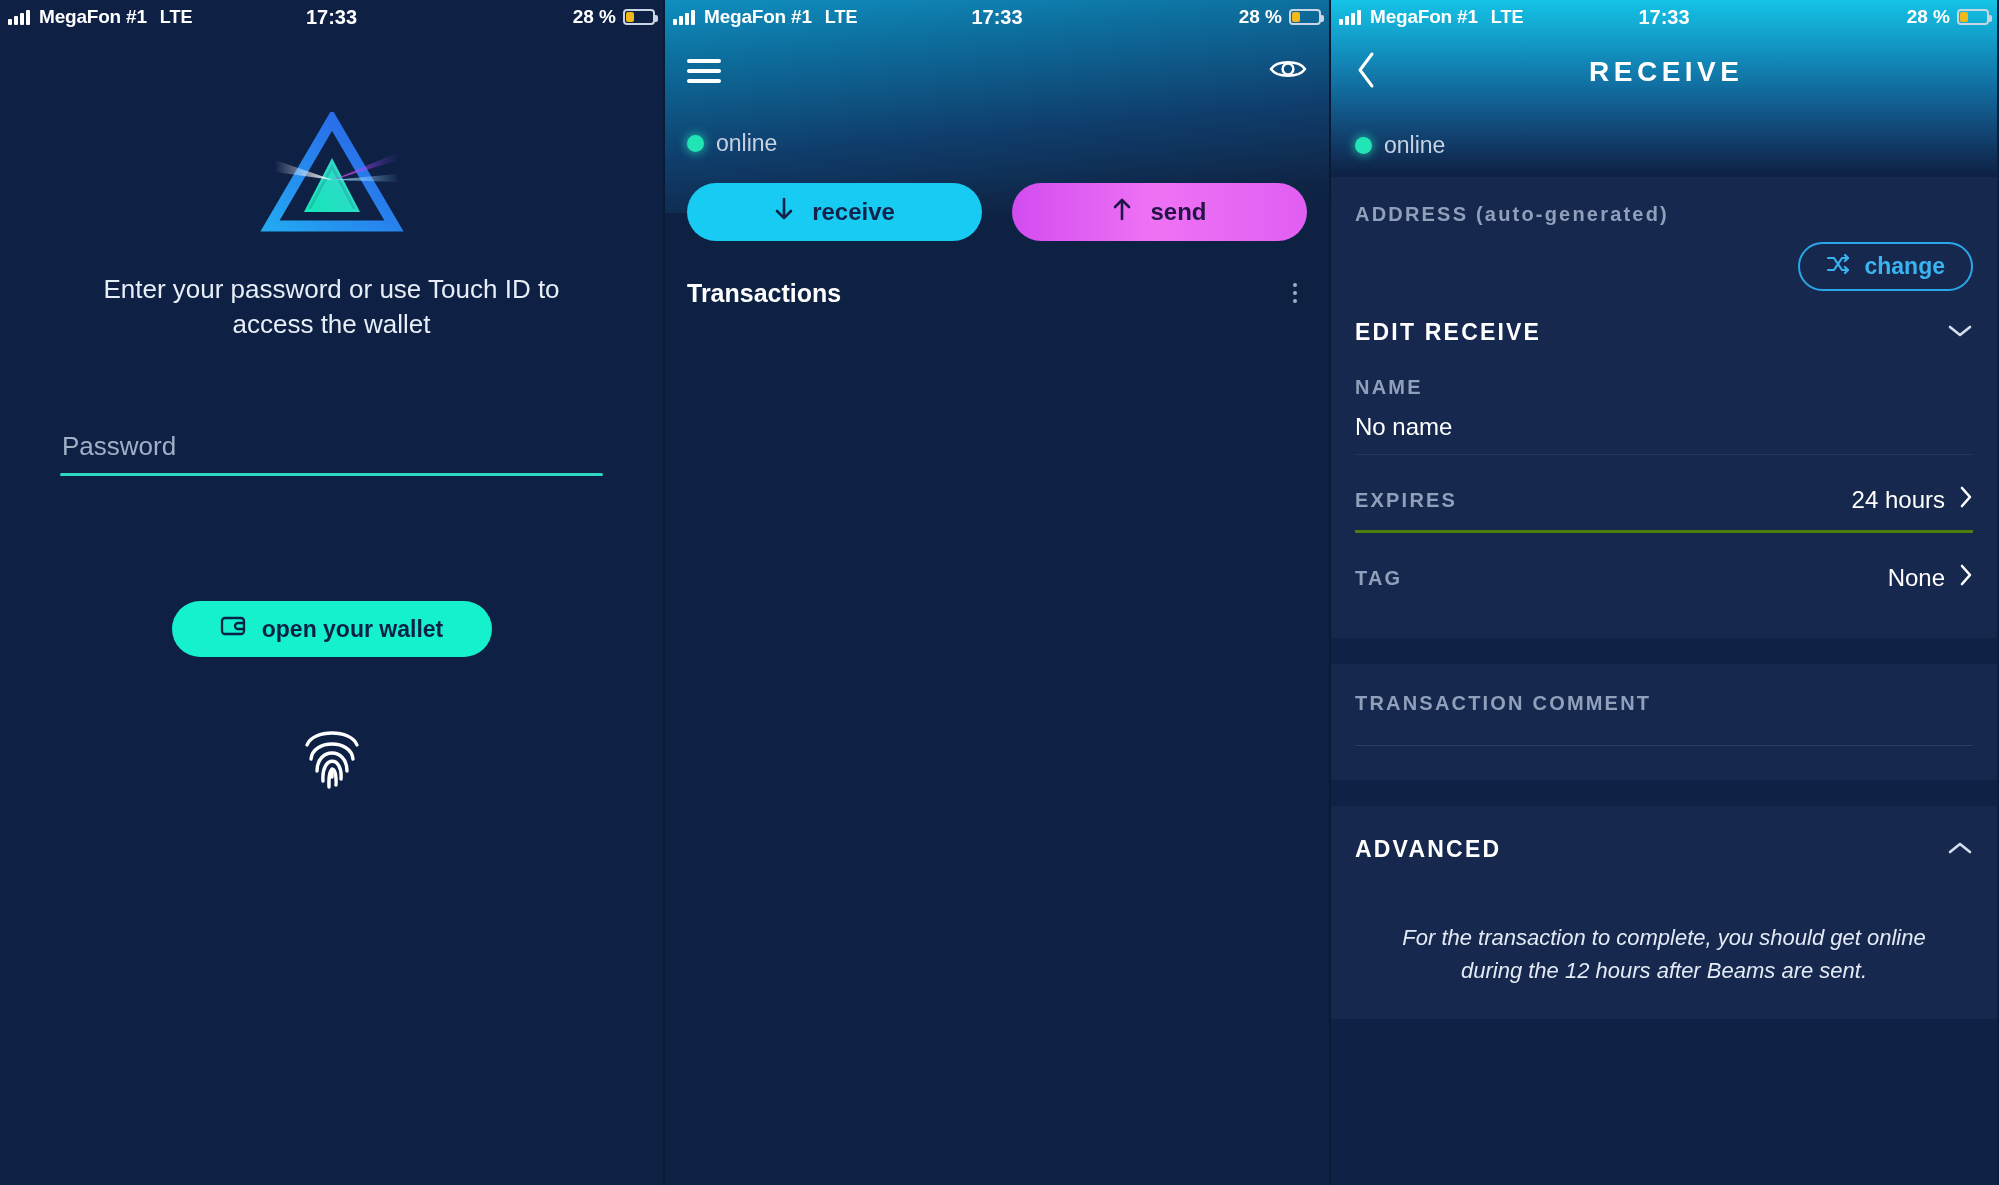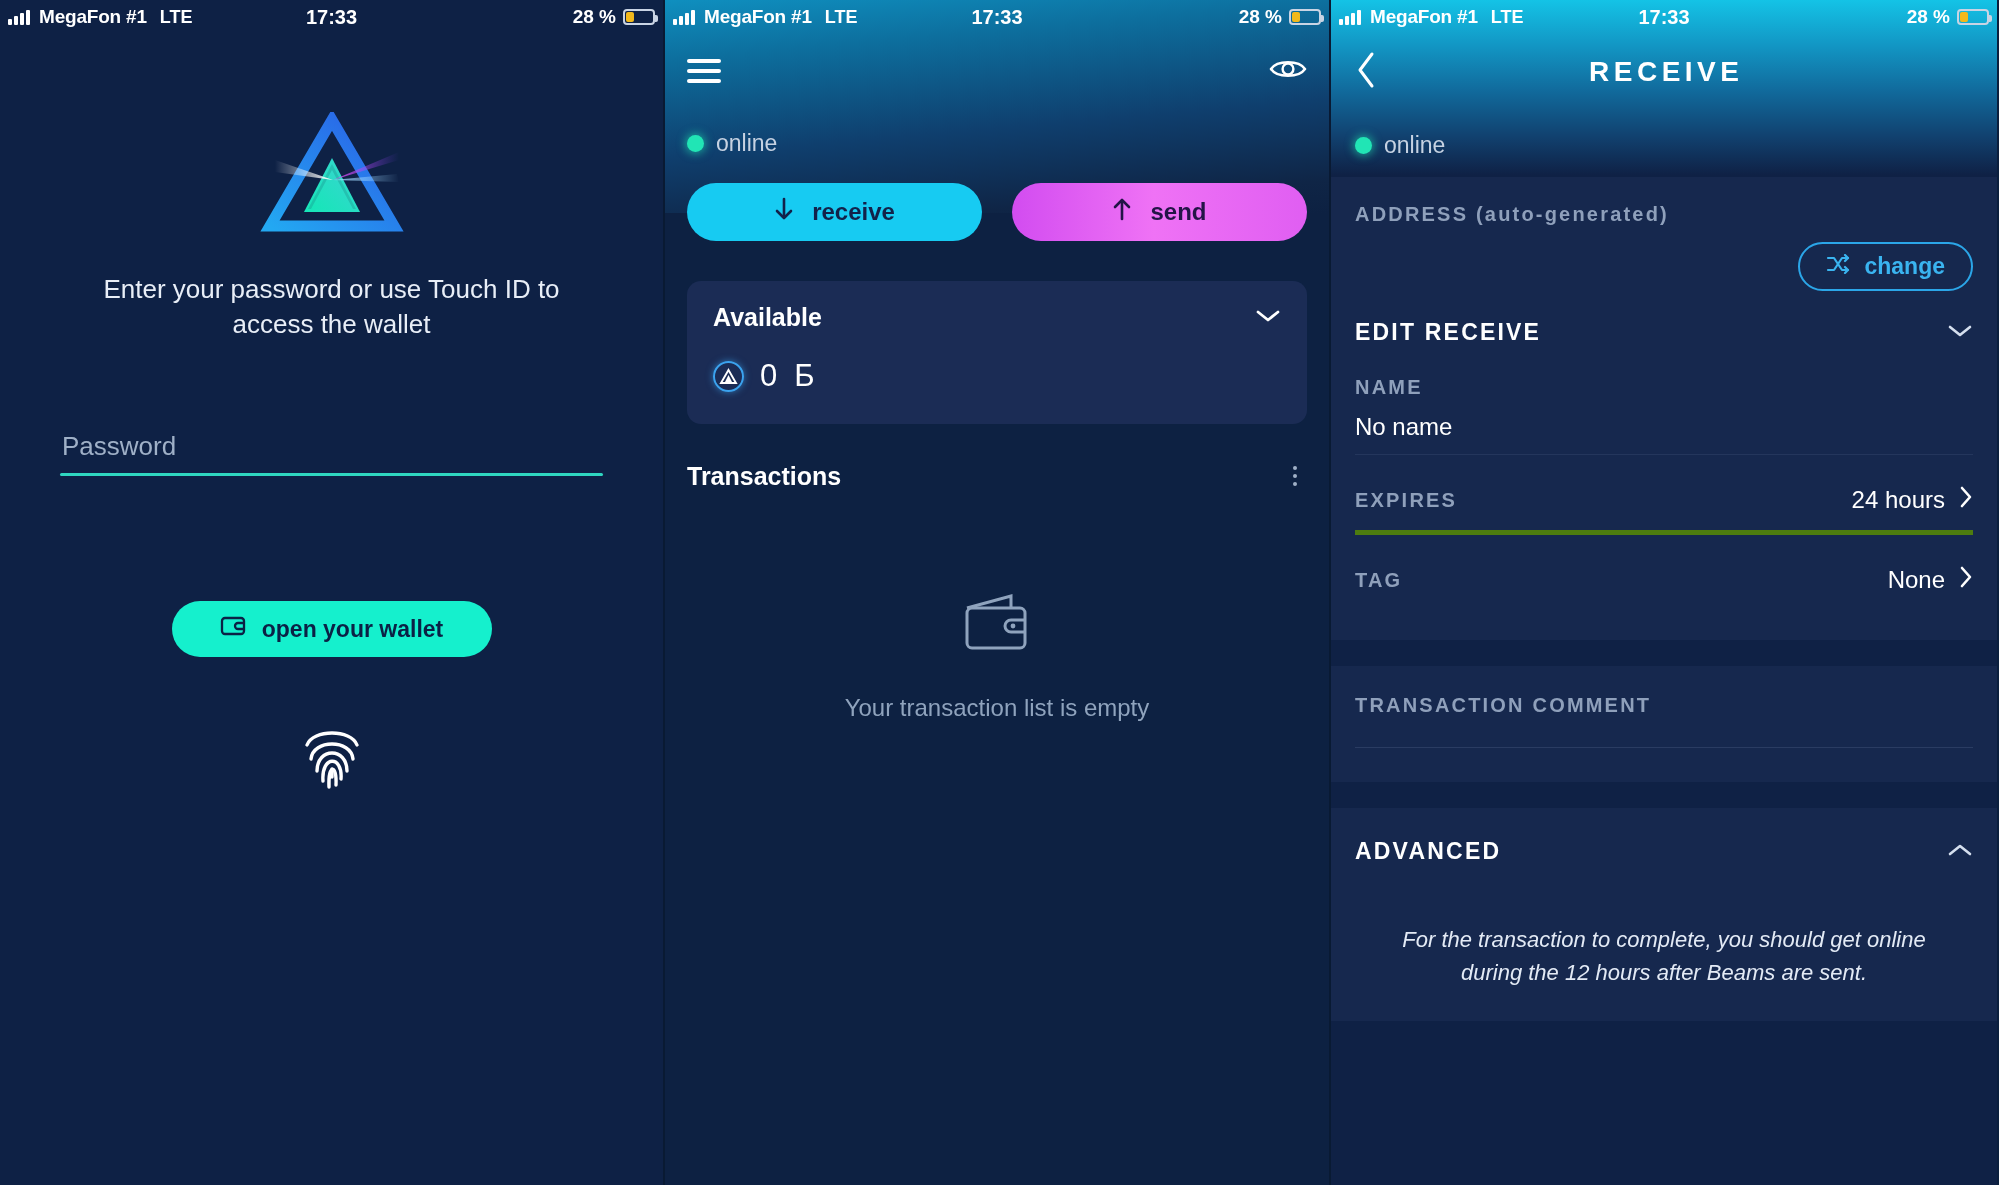--- a/index.html
+++ b/index.html
@@ -120,21 +120,21 @@
   .row-hdr-title { color:#fff; font-size:23px; font-weight:bold; letter-spacing:2.2px; }
   .row-hdr .chev { margin-left:auto; }
   .field { padding:30px 24px 0; }
   .field-label { color:#8fa0bb; font-size:20px; font-weight:bold; letter-spacing:2.2px; }
   .field-line { margin-top:14px; display:flex; align-items:flex-end;
                 padding-bottom:13px; border-bottom:1px solid #24365c; }
   .field-val { color:#fff; font-size:24px; }
   .field-chev { margin-left:14px; padding-bottom:2px; }
   .field-row { padding:30px 24px 0; }
   .field-row-inner { display:flex; align-items:center; padding-bottom:15px;
-                     border-bottom:5px solid #4d7c0f; }
+                     border-bottom:3px solid #4d7c0f; }
   .fr-label { color:#8fa0bb; font-size:20px; font-weight:bold; letter-spacing:2.2px; }
   .fr-val { margin-left:auto; color:#fff; font-size:24px; }
   .comment-block { margin-top:26px; background:#16284e; padding:28px 24px 34px; }
   .comment-line { margin-top:30px; height:1px; background:#2a3c62; }
   .adv-block { margin-top:26px; background:#16284e; padding:30px 24px 32px; }
   .adv-head { display:flex; align-items:center; cursor:pointer; }
   .adv-title { color:#fff; font-size:23px; font-weight:bold; letter-spacing:2.2px; }
   .adv-note { margin-top:58px; text-align:center; color:#e3eaf5; font-size:22px;
               font-style:italic; line-height:1.5; padding:0 16px; }
 </style>
@@ -293,61 +293,30 @@
         <span>
           <svg width="20" height="24" viewBox="0 0 20 24" fill="none" stroke="#231447" stroke-width="2.6" stroke-linecap="round" stroke-linejoin="round">
             <path d="M10 22 L10 4"></path>
               <path d="M3 10 L10 3 L17 10"></path>
           </svg>
         </span>
         <span>send</span>
       </button>
     </div>
 
-    <div class="avail-card">
-      <div class="avail-top">
-        <span class="avail-label">Available</span>
-        <span class="avail-chev">
-          <svg width="26" height="16" viewBox="0 0 26 16" fill="none" stroke="#ffffff" stroke-width="2.8" stroke-linecap="round" stroke-linejoin="round">
-            <path d="M3 4 L13 12 L23 4"></path>
-          </svg>
-        </span>
-      </div>
-      <div class="avail-amt">
-        <span class="coin">
-          <svg width="19" height="17" viewBox="0 0 19 17">
-            <path d="M9.5 2 L17 15 L2 15 Z" fill="none" stroke="#ffffff" stroke-width="1.9"></path>
-            <path d="M9.5 7 L13 14 L6 14 Z" fill="#ffffff"></path>
-          </svg>
-        </span>
-        <span class="amt-val">0</span>
-        <span class="amt-val">Б</span>
-      </div>
-    </div>
 
     <div class="tx-row">
       <span class="tx-title">Transactions</span>
       <span class="tx-kebab">
           <i></i>
           <i></i>
           <i></i>
         </span>
     </div>
 
-    <div class="empty">
-      <span>
-        <svg width="72" height="64" viewBox="0 0 72 64" fill="none" stroke="#8fa3bd" stroke-width="3">
-          <path d="M6 18 L50 6 L50 18"></path>
-          <rect x="6" y="18" width="58" height="40" rx="5"></rect>
-          <path d="M64 30 L50 30 a6 6 0 0 0 0 12 L64 42"></path>
-          <circle cx="52" cy="36" r="2.4" fill="#8fa3bd" stroke="none"></circle>
-        </svg>
-      </span>
-      <div class="empty-txt">Your transaction list is empty</div>
-    </div>
   </div>
 
   <div class="panel p3">
     <div class="p3-head-bg"></div>
 
     <div class="statusbar">
       <div class="sb-left">
         <span class="sb-bars">
             <i></i>
             <i></i>

